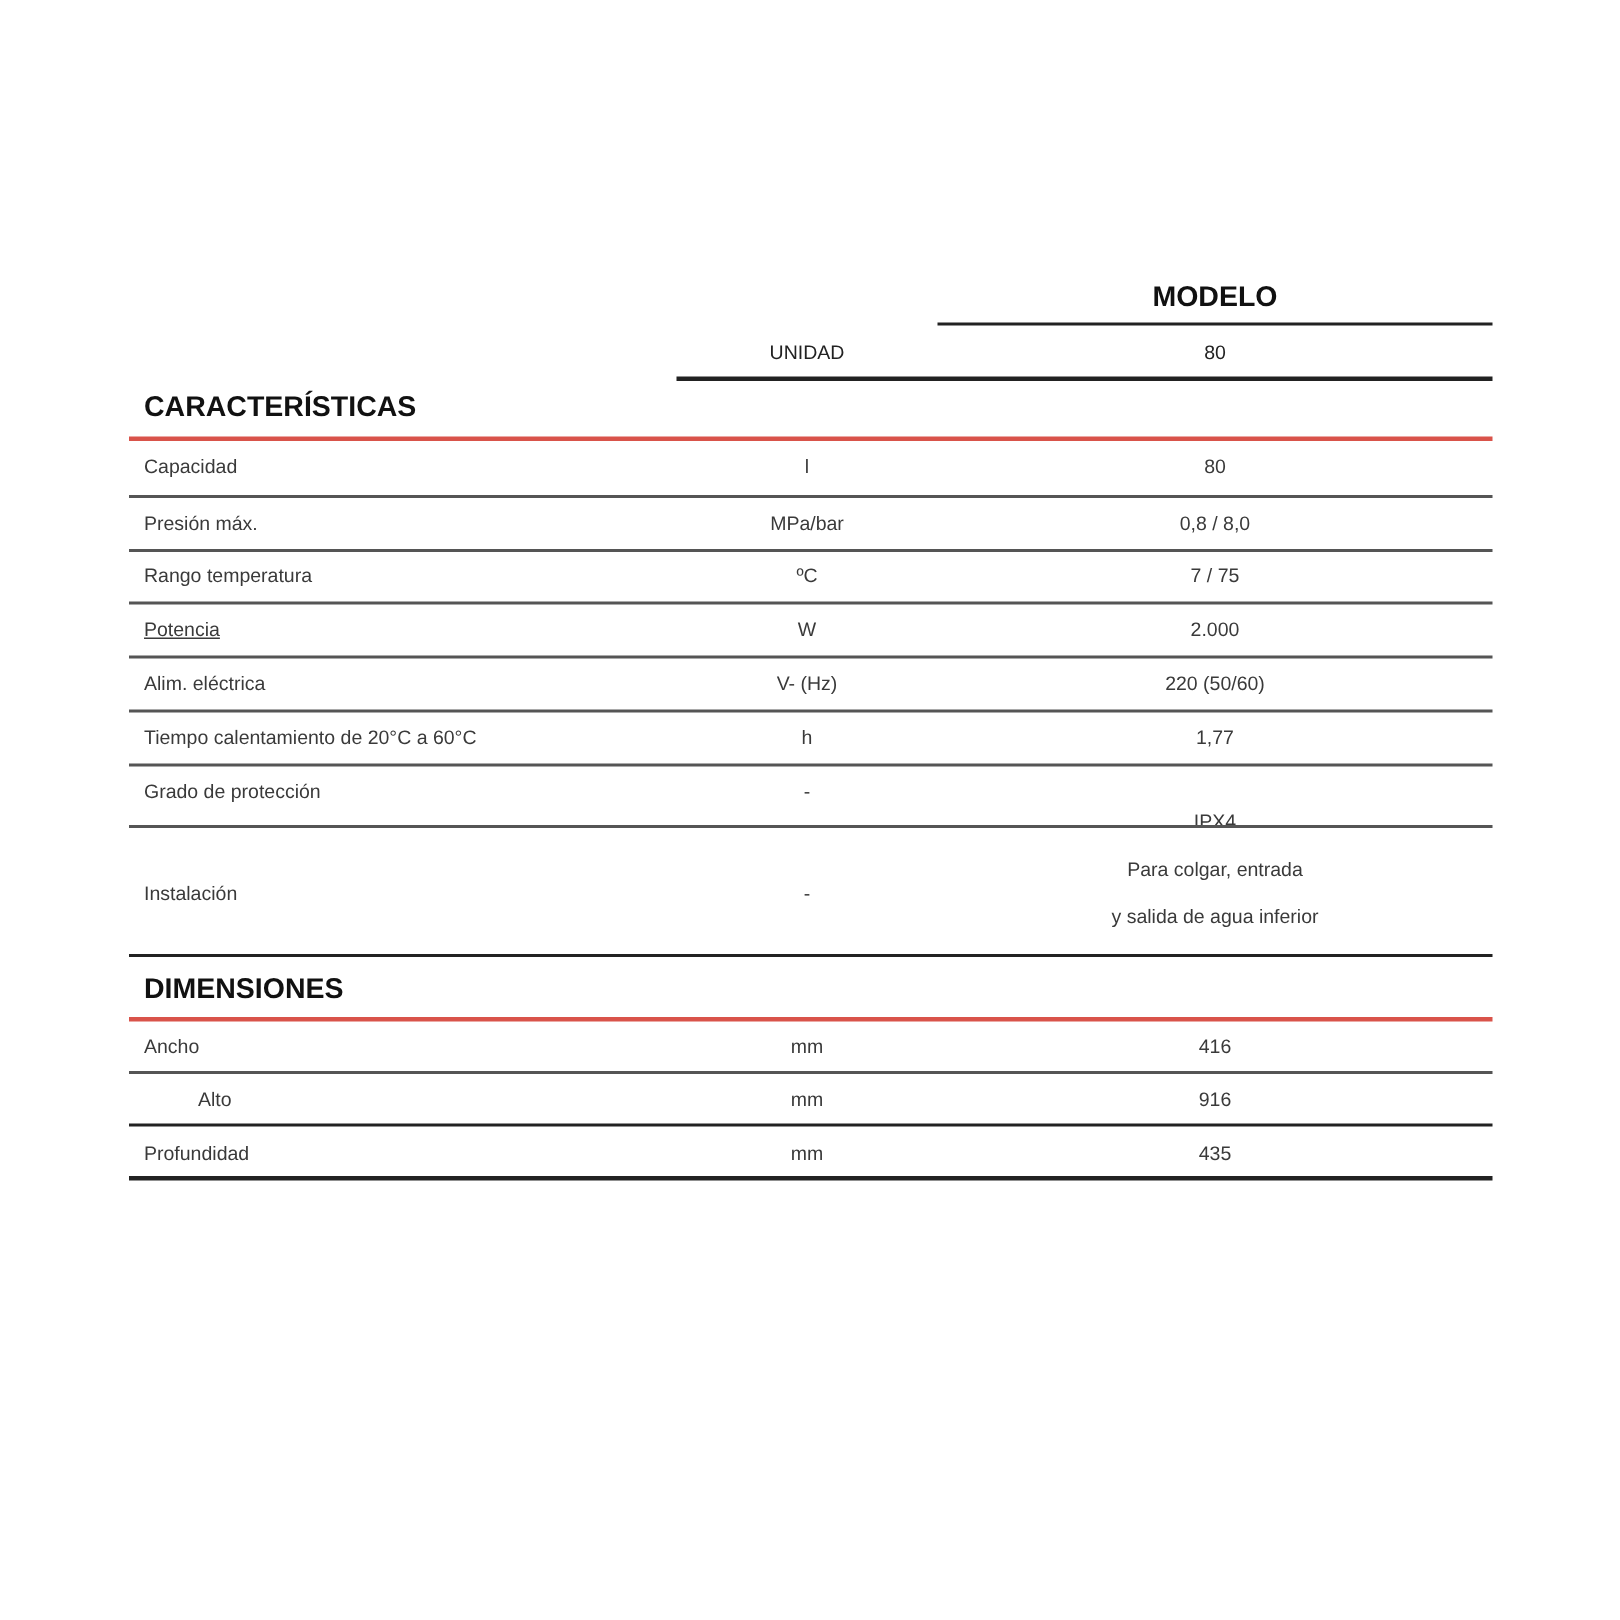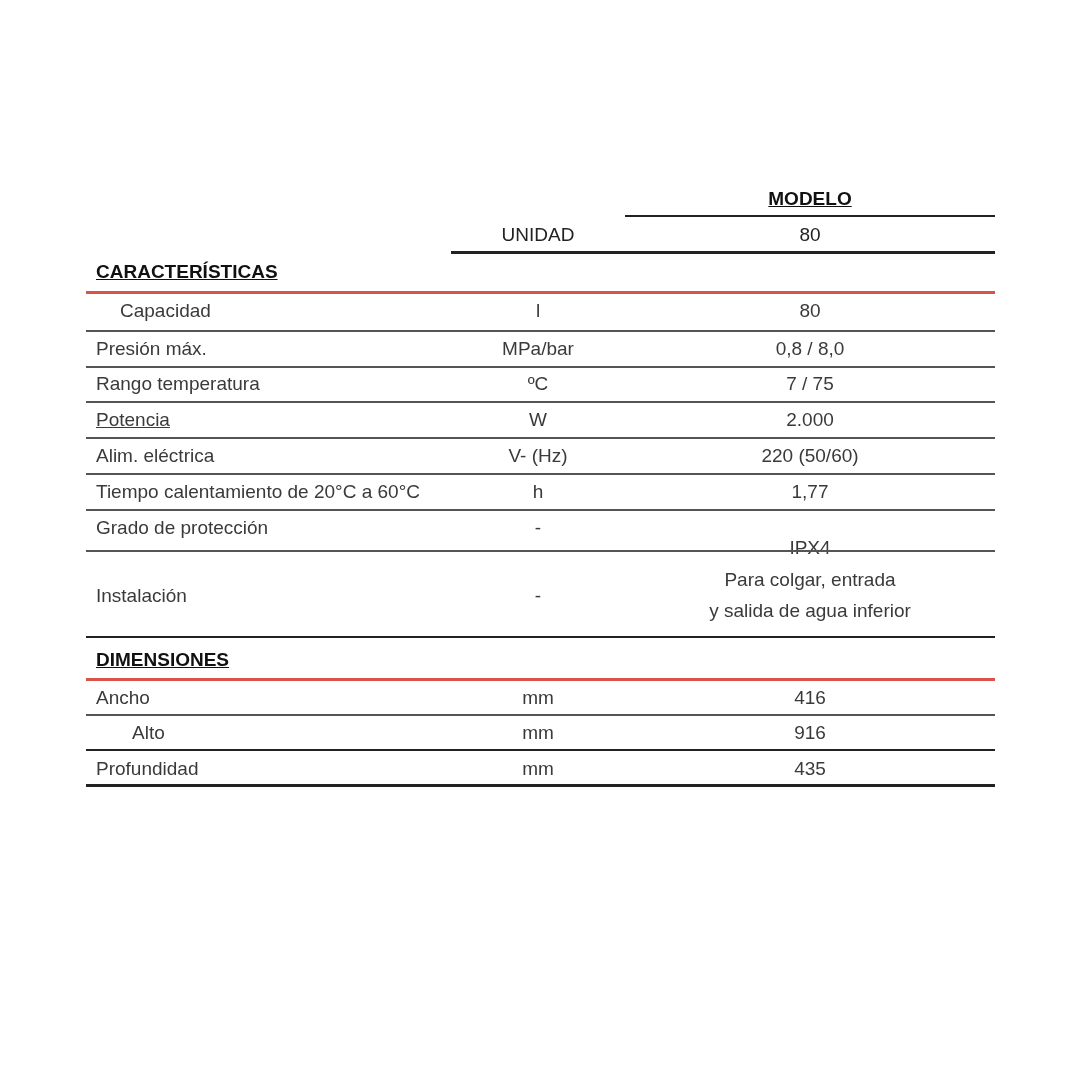--- a/index.html
+++ b/index.html
@@ -1,42 +1,42 @@
 <!DOCTYPE html>
 <html><head>
   <meta charset="utf-8">
   <style>
     html, body { margin: 0; padding: 0; background: #ffffff; }
     body { width: 1080px; height: 1080px; position: relative; overflow: hidden;
            font-family: "Liberation Sans", sans-serif; color: #3a3a3a; }
     .line { position: absolute; height: 2px; background: #555555; }
     .line.dark { background: #222222; height: 2px; }
     .line.red { background: #d9534a; height: 2px; }
-    .txt { position: absolute; font-size: 19px; line-height: 22px; white-space: nowrap; }
+    .txt { position: absolute; font-size: 13px; line-height: 22px; white-space: nowrap; }
     .label { left: 96px; }
     .unit { left: 451px; width: 174px; text-align: center; }
     .val { left: 625px; width: 370px; text-align: center; }
-    .hdr { font-weight: bold; color: #111111; font-size: 19px; text-decoration: underline; }
+    .hdr { font-weight: bold; color: #111111; font-size: 19px; }
   </style>
 </head>
 <body>
 
 <div>
 
   <div class="txt hdr val" style="top:188px;">MODELO</div>
   <div class="line dark" style="top:215px; left:625px; width:370px;"></div>
   <div class="txt unit" style="top:224px; color:#222;">UNIDAD</div>
   <div class="txt val" style="top:224px; color:#222;">80</div>
   <div class="line dark" style="top:251px; left:451px; width:544px; height:3px;"></div>
 
   <div class="txt hdr label" style="top:261px;">CARACTERÍSTICAS</div>
   <div class="line red" style="top:291px; left:86px; width:909px; height:3px;"></div>
 
   <div>
-    <div class="txt label" style="top:300px;margin-left:24px;">Capacidad</div>
+    <div class="txt label" style="top:300px;">Capacidad</div>
     <div class="txt unit" style="top:300px;">l</div>
     <div class="txt val" style="top:300px;">80</div>
   </div>
   <div class="line" style="top:330px; left:86px; width:909px;"></div>
 
   <div>
     <div class="txt label" style="top:338px;">Presión máx.</div>
     <div class="txt unit" style="top:338px;">MPa/bar</div>
     <div class="txt val" style="top:338px;">0,8 / 8,0</div>
   </div>

